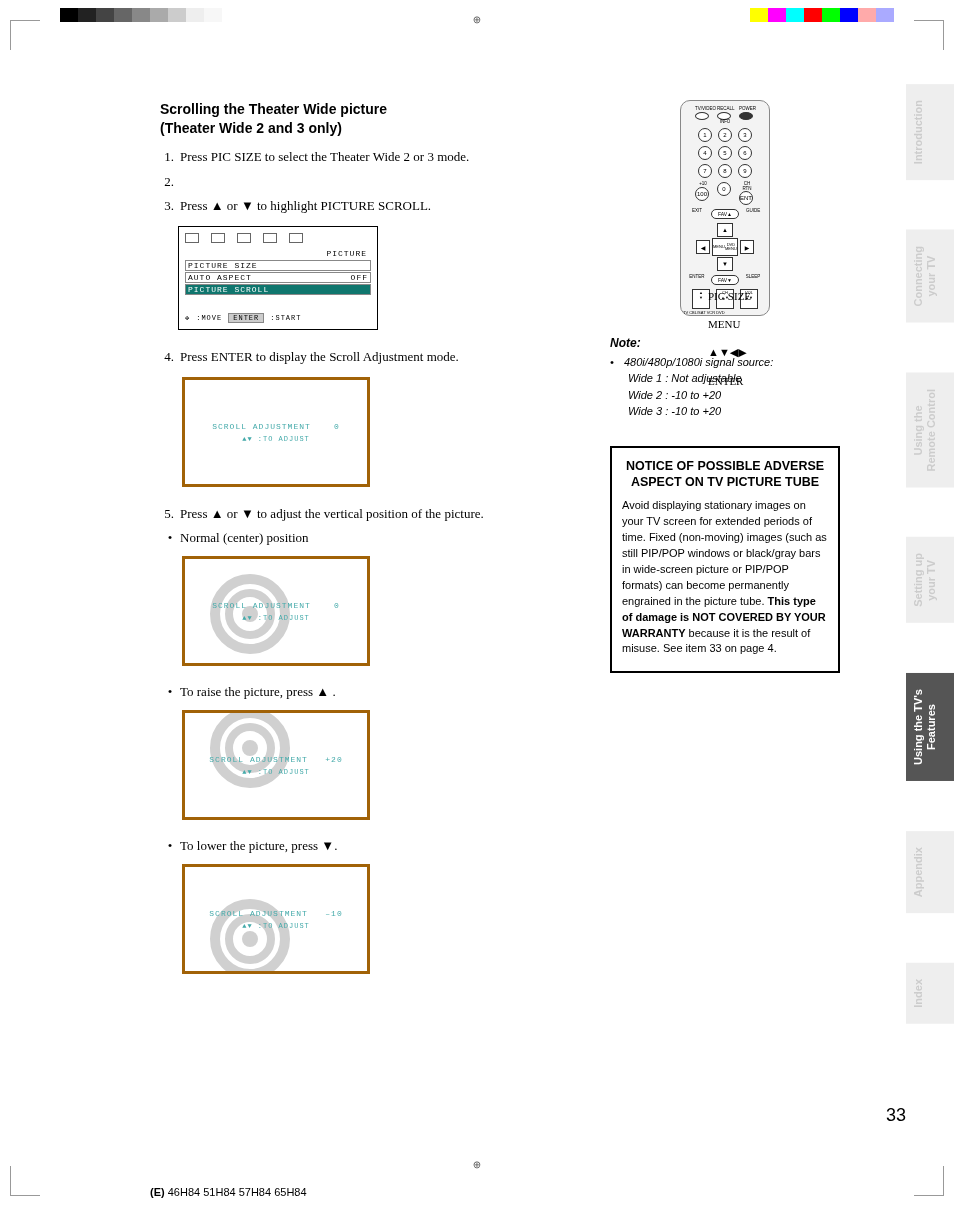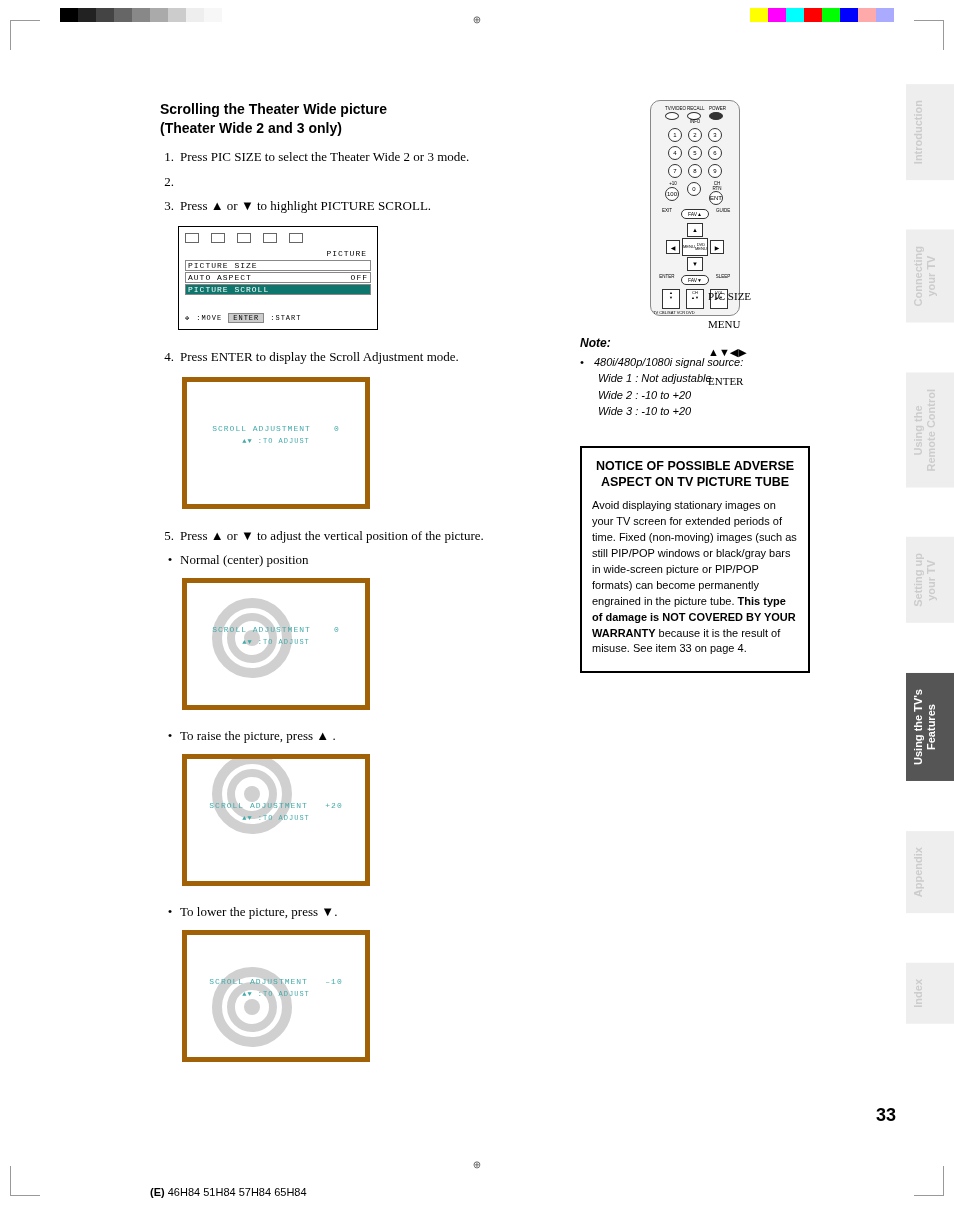--- a/index.html
+++ b/index.html
@@ -12,21 +12,21 @@
     margin: 0 auto;
     position: relative;
   }
   .page-wrap {
     position: relative;
     padding: 100px 40px 40px 160px;
     min-height: 1206px;
   }
   .content-cols {
     display: flex;
-    gap: 20px;
+    gap: 50px;
   }
   .left-col { flex: 0 0 400px; }
   .right-col { flex: 0 0 230px; }
 
   .heading {
     font-family: Arial, Helvetica, sans-serif;
     font-weight: bold;
     font-size: 14px;
     margin-bottom: 10px;
     line-height: 1.35;
@@ -50,23 +50,23 @@
   .osd-iconbar .ic {
     width: 14px; height: 10px; border: 1px solid #666;
   }
   .osd-title { text-align: right; padding-right: 4px; margin: 2px 0; }
   .osd-row { display: flex; justify-content: space-between; border: 1px solid #888; padding: 0 2px; margin-bottom: 1px; }
   .osd-row.hi { background: #0f766e; color: #fff; }
   .osd-footer { margin-top: 18px; font-size: 7px; display: flex; gap: 6px; align-items: center; }
   .osd-footer .btn { background: #ccc; border: 1px solid #888; padding: 0 4px; }
 
   .scroll-osd {
-    border: 5px solid #a16207;
+    border: 3px solid #a16207;
     margin: 10px 0 18px 22px;
-    width: 188px; height: 132px;
+    width: 188px; height: 110px;
     position: relative;
     overflow: hidden;
   }
   .scroll-osd .target {
     position: absolute; left: 25px;
     width: 80px; height: 80px;
   }
   .ring { position: absolute; border-radius: 50%; border: 10px solid #d0d0d0; }
   .ring.o { width: 80px; height: 80px; left: 0; top: 0; }
   .ring.m { width: 50px; height: 50px; left: 15px; top: 15px; border-width: 8px; }
@@ -151,23 +151,23 @@
     padding: 16px 6px;
     color: #ccc;
     background: #eee;
     line-height: 1.2;
     white-space: pre-line;
   }
   .tab.active { background: #555; color: #fff; }
 
   .page-num {
     position: absolute;
-    right: 58px; bottom: 80px;
+    right: 48px; bottom: 80px;
     font-family: Arial, sans-serif;
-    font-weight: bold; font-size: 18px;
+    font-weight: normal; font-size: 18px;
   }
   .footer-models {
     position: absolute;
     left: 150px; bottom: 8px;
     font-family: Arial, sans-serif;
     font-size: 11px;
   }
   .footer-models .e { font-weight: bold; }
 
   

